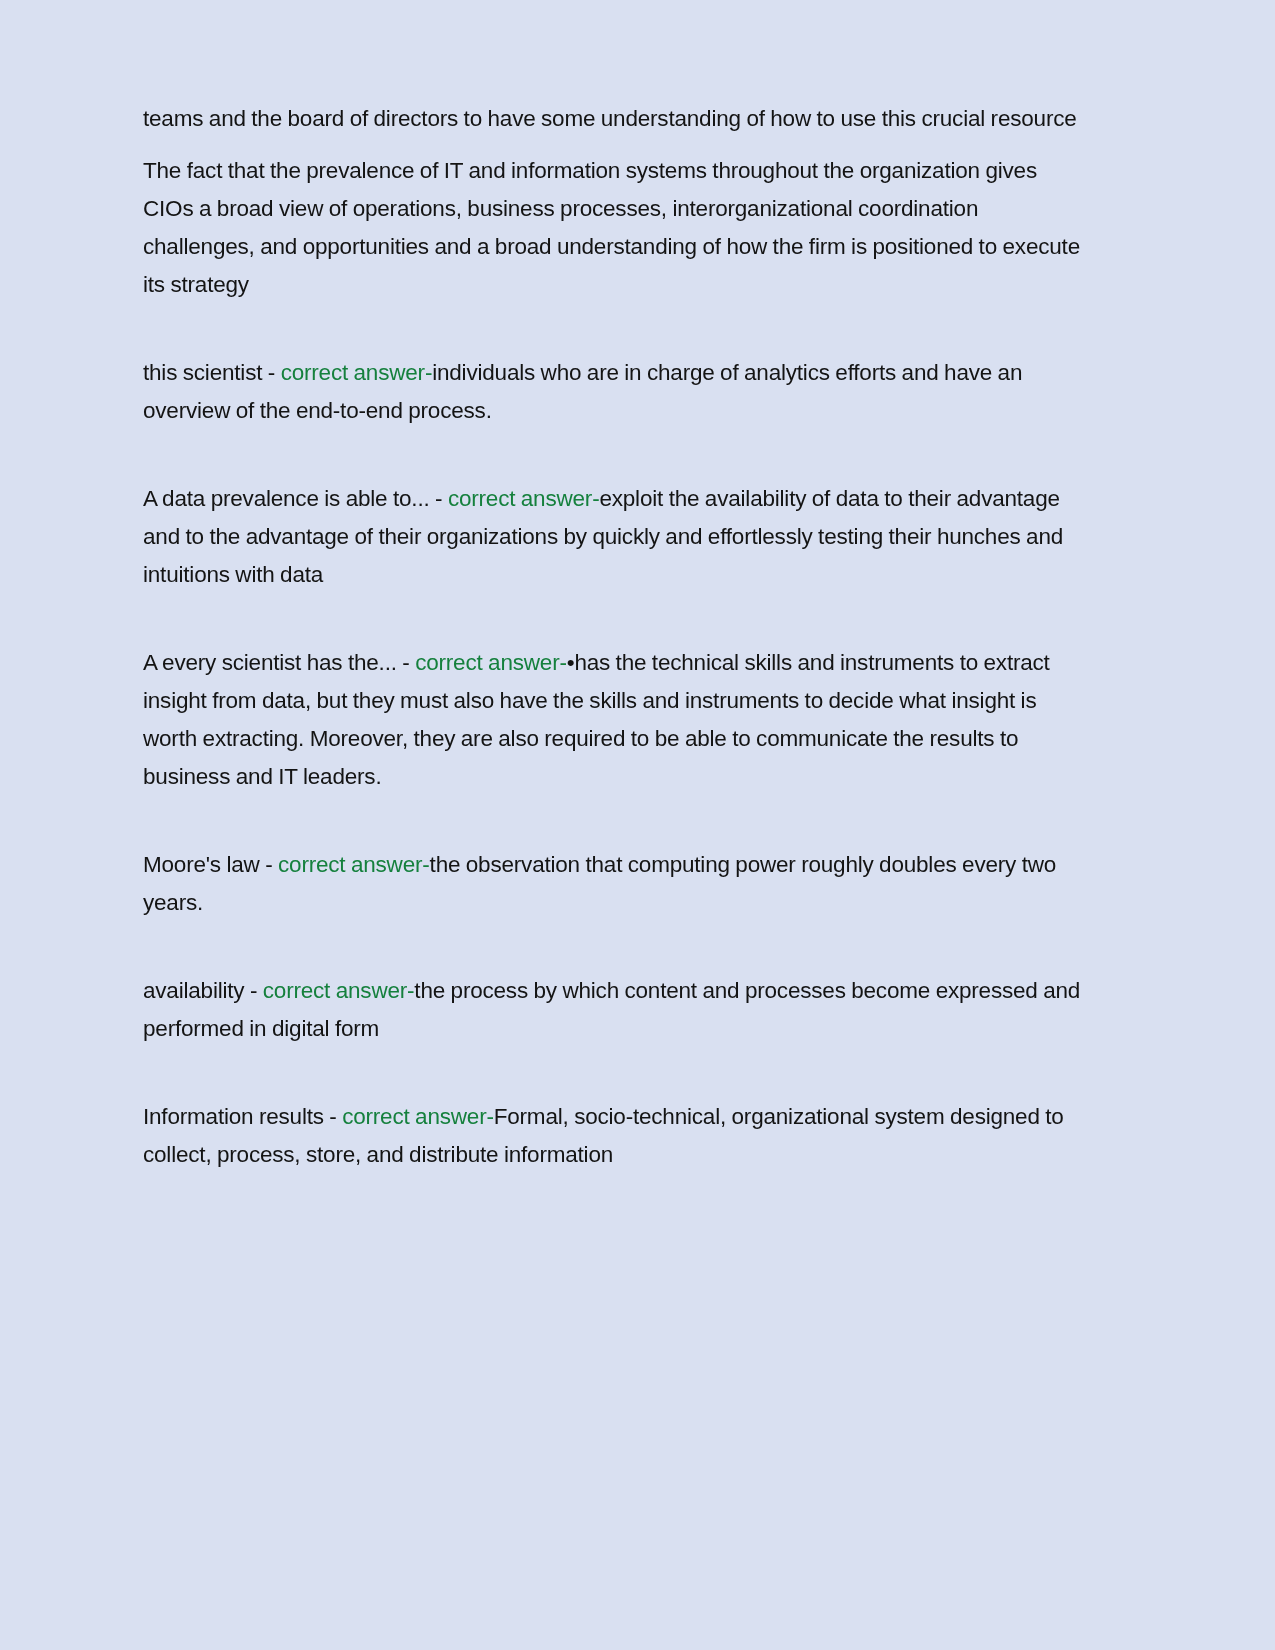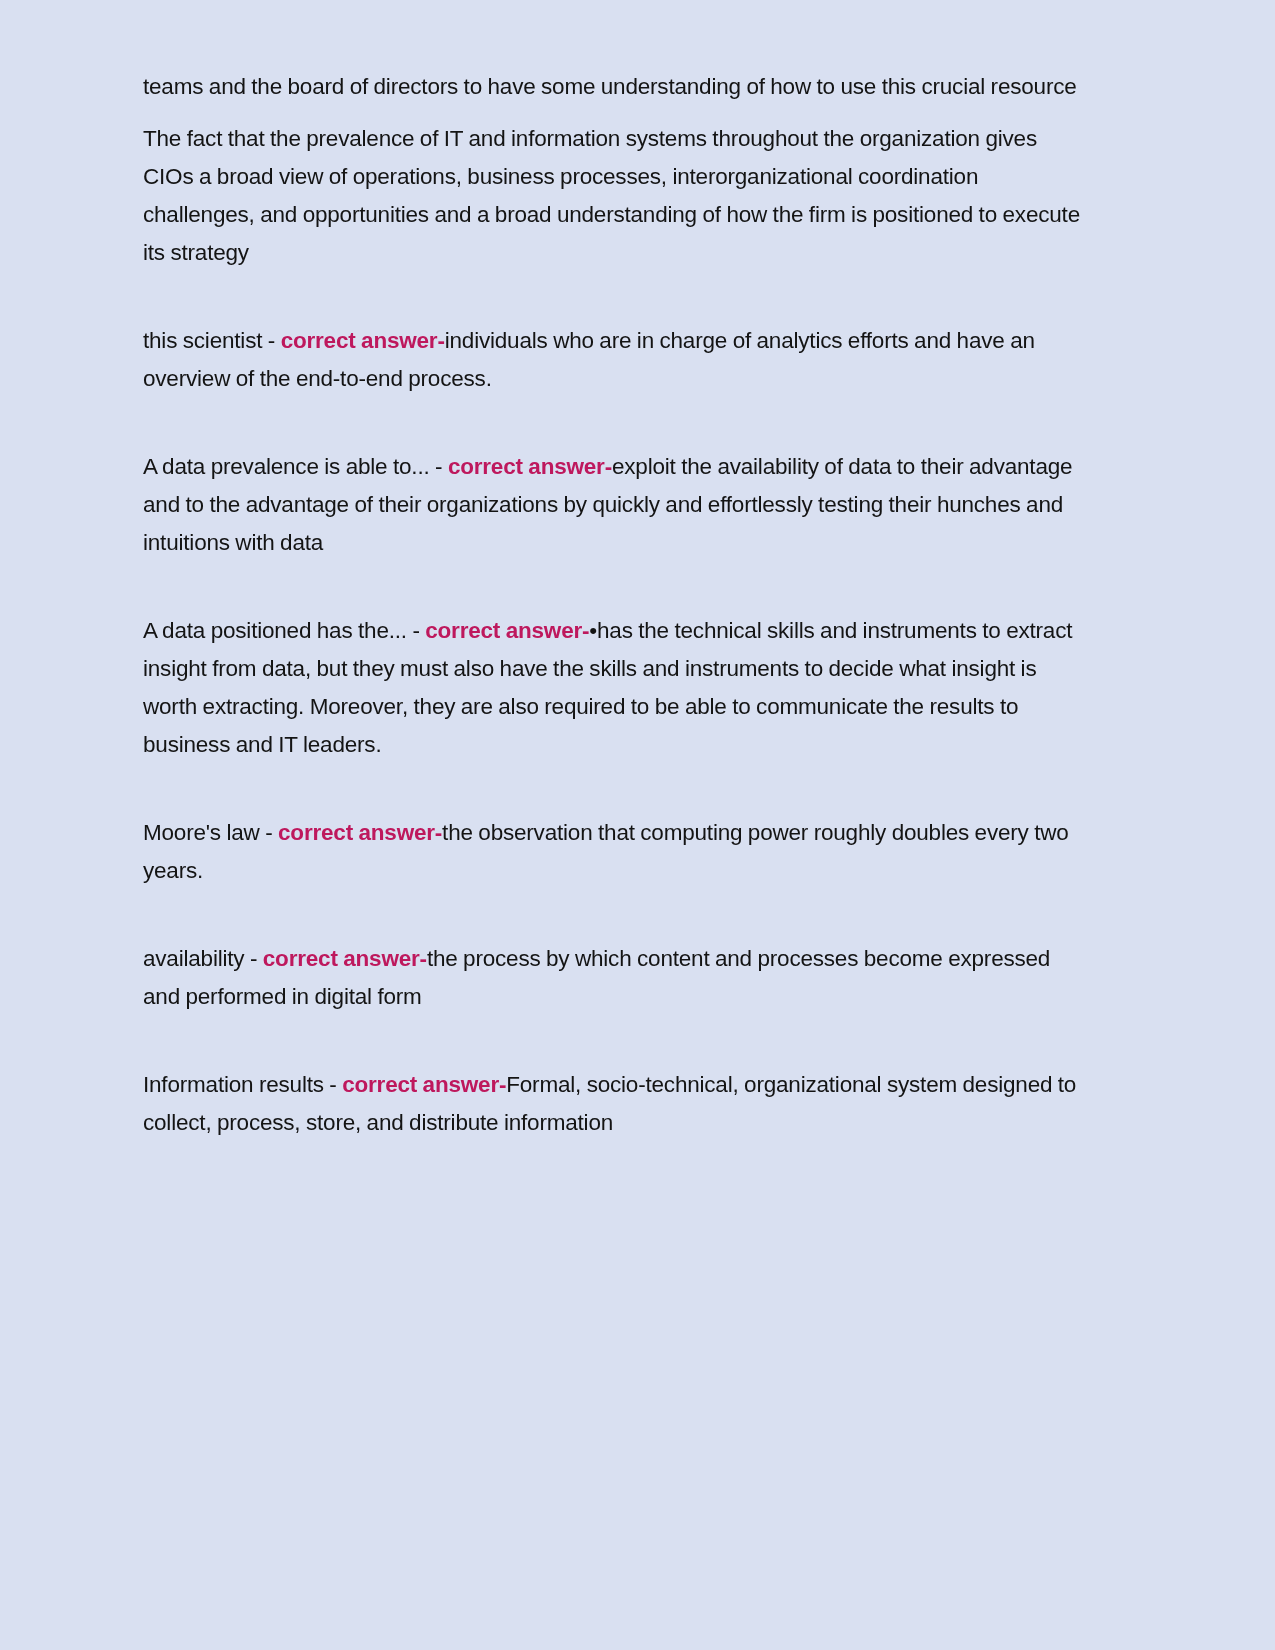--- a/index.html
+++ b/index.html
@@ -11,52 +11,52 @@
     height: 1650px;
     background: #d9e0f1;
     font-family: "Liberation Sans", "DejaVu Sans", sans-serif;
     color: #141414;
     overflow: hidden;
   }
   .page {
     box-sizing: border-box;
     width: 1275px;
     height: 1213px;
-    padding: 68px 130px 0 143px;
+    padding: 100px 130px 0 143px;
   }
   .para {
     font-size: 22.5px;
     line-height: 38px;
     letter-spacing: -0.2px;
     margin: 0 0 14px 0;
     max-width: 938px;
     word-spacing: -0.5px;
   }
   .entry {
     margin-top: 50px;
   }
   .red {
-    color: #be185d;
-    font-weight: 700;
+    color: #15803d;
+    font-weight: 400;
   }
 </style>
 </head>
 <body>
 
 <div class="page">
 
   <p class="para"><span>teams and the board of directors to have some understanding of how to use this crucial resource</span></p>
 
   <p class="para"><span>The fact that the prevalence of IT and information systems throughout the organization gives CIOs a broad view of operations, business processes, interorganizational coordination challenges, and opportunities and a broad understanding of how the firm is positioned to execute its strategy</span></p>
 
   <p class="para entry"><span>this scientist - </span><span class="red">correct answer-</span><span>individuals who are in charge of analytics efforts and have an overview of the end-to-end process.</span></p>
 
   <p class="para entry"><span>A data prevalence is able to... - </span><span class="red">correct answer-</span><span>exploit the availability of data to their advantage and to the advantage of their organizations by quickly and effortlessly testing their hunches and intuitions with data</span></p>
 
-  <p class="para entry"><span>A data positioned has the... - </span><span class="red">correct answer-</span><span>•has the technical skills and instruments to extract insight from data, but they must also have the skills and instruments to decide what insight is worth extracting. Moreover, they are also required to be able to communicate the results to business and IT leaders.</span></p>
+  <p class="para entry"><span>A every scientist has the... - </span><span class="red">correct answer-</span><span>•has the technical skills and instruments to extract insight from data, but they must also have the skills and instruments to decide what insight is worth extracting. Moreover, they are also required to be able to communicate the results to business and IT leaders.</span></p>
 
   <p class="para entry"><span>Moore's law - </span><span class="red">correct answer-</span><span>the observation that computing power roughly doubles every two years.</span></p>
 
   <p class="para entry"><span>availability - </span><span class="red">correct answer-</span><span>the process by which content and processes become expressed and performed in digital form</span></p>
 
   <p class="para entry"><span>Information results - </span><span class="red">correct answer-</span><span>Formal, socio-technical, organizational system designed to collect, process, store, and distribute information</span></p>
 
 </div>
 
 </body></html>

